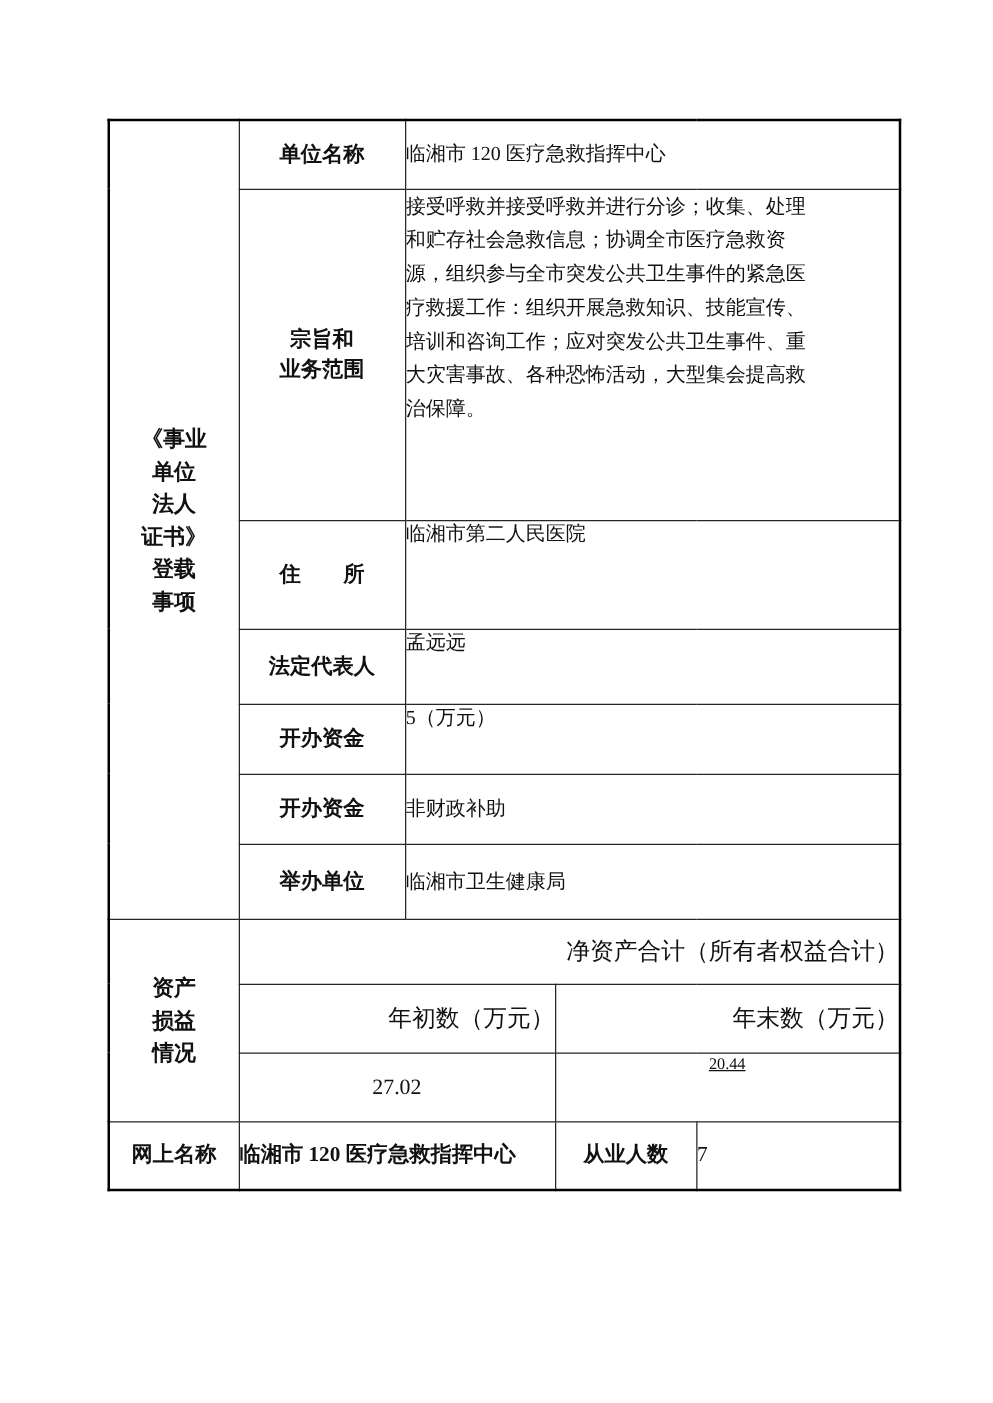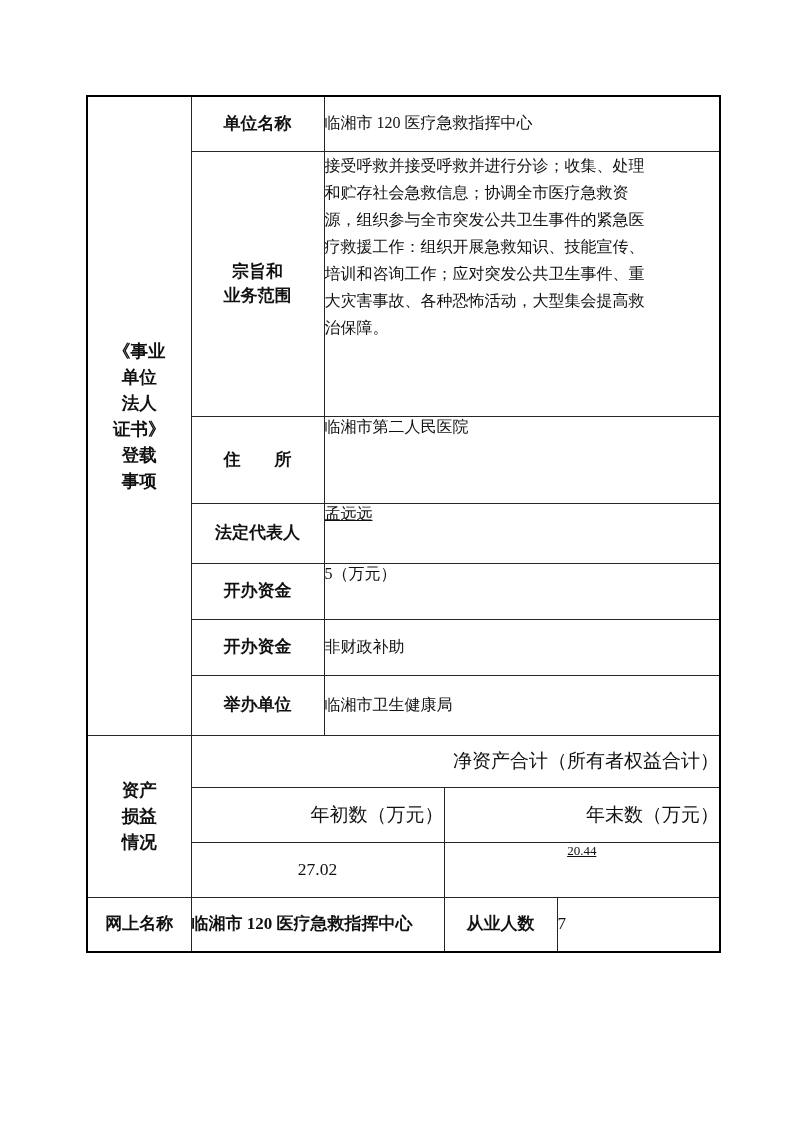--- a/index.html
+++ b/index.html
@@ -72,21 +72,21 @@
     margin-top: 40px;
   }
   .val-mission {
     font-size: 16px;
     line-height: 27px;
     vertical-align: top;
     text-align: left;
     padding: 7px 8px 0 12px;
     white-space: pre-line;
   }
-  .underlined { text-decoration: underline; }
+  .underlined { }
   .center-val {
     font-size: 19px;
     text-align: right;
     vertical-align: middle;
   }
   .num-begin {
     font-size: 17.5px;
     text-align: center;
     vertical-align: middle;
     padding-top: 12px;

